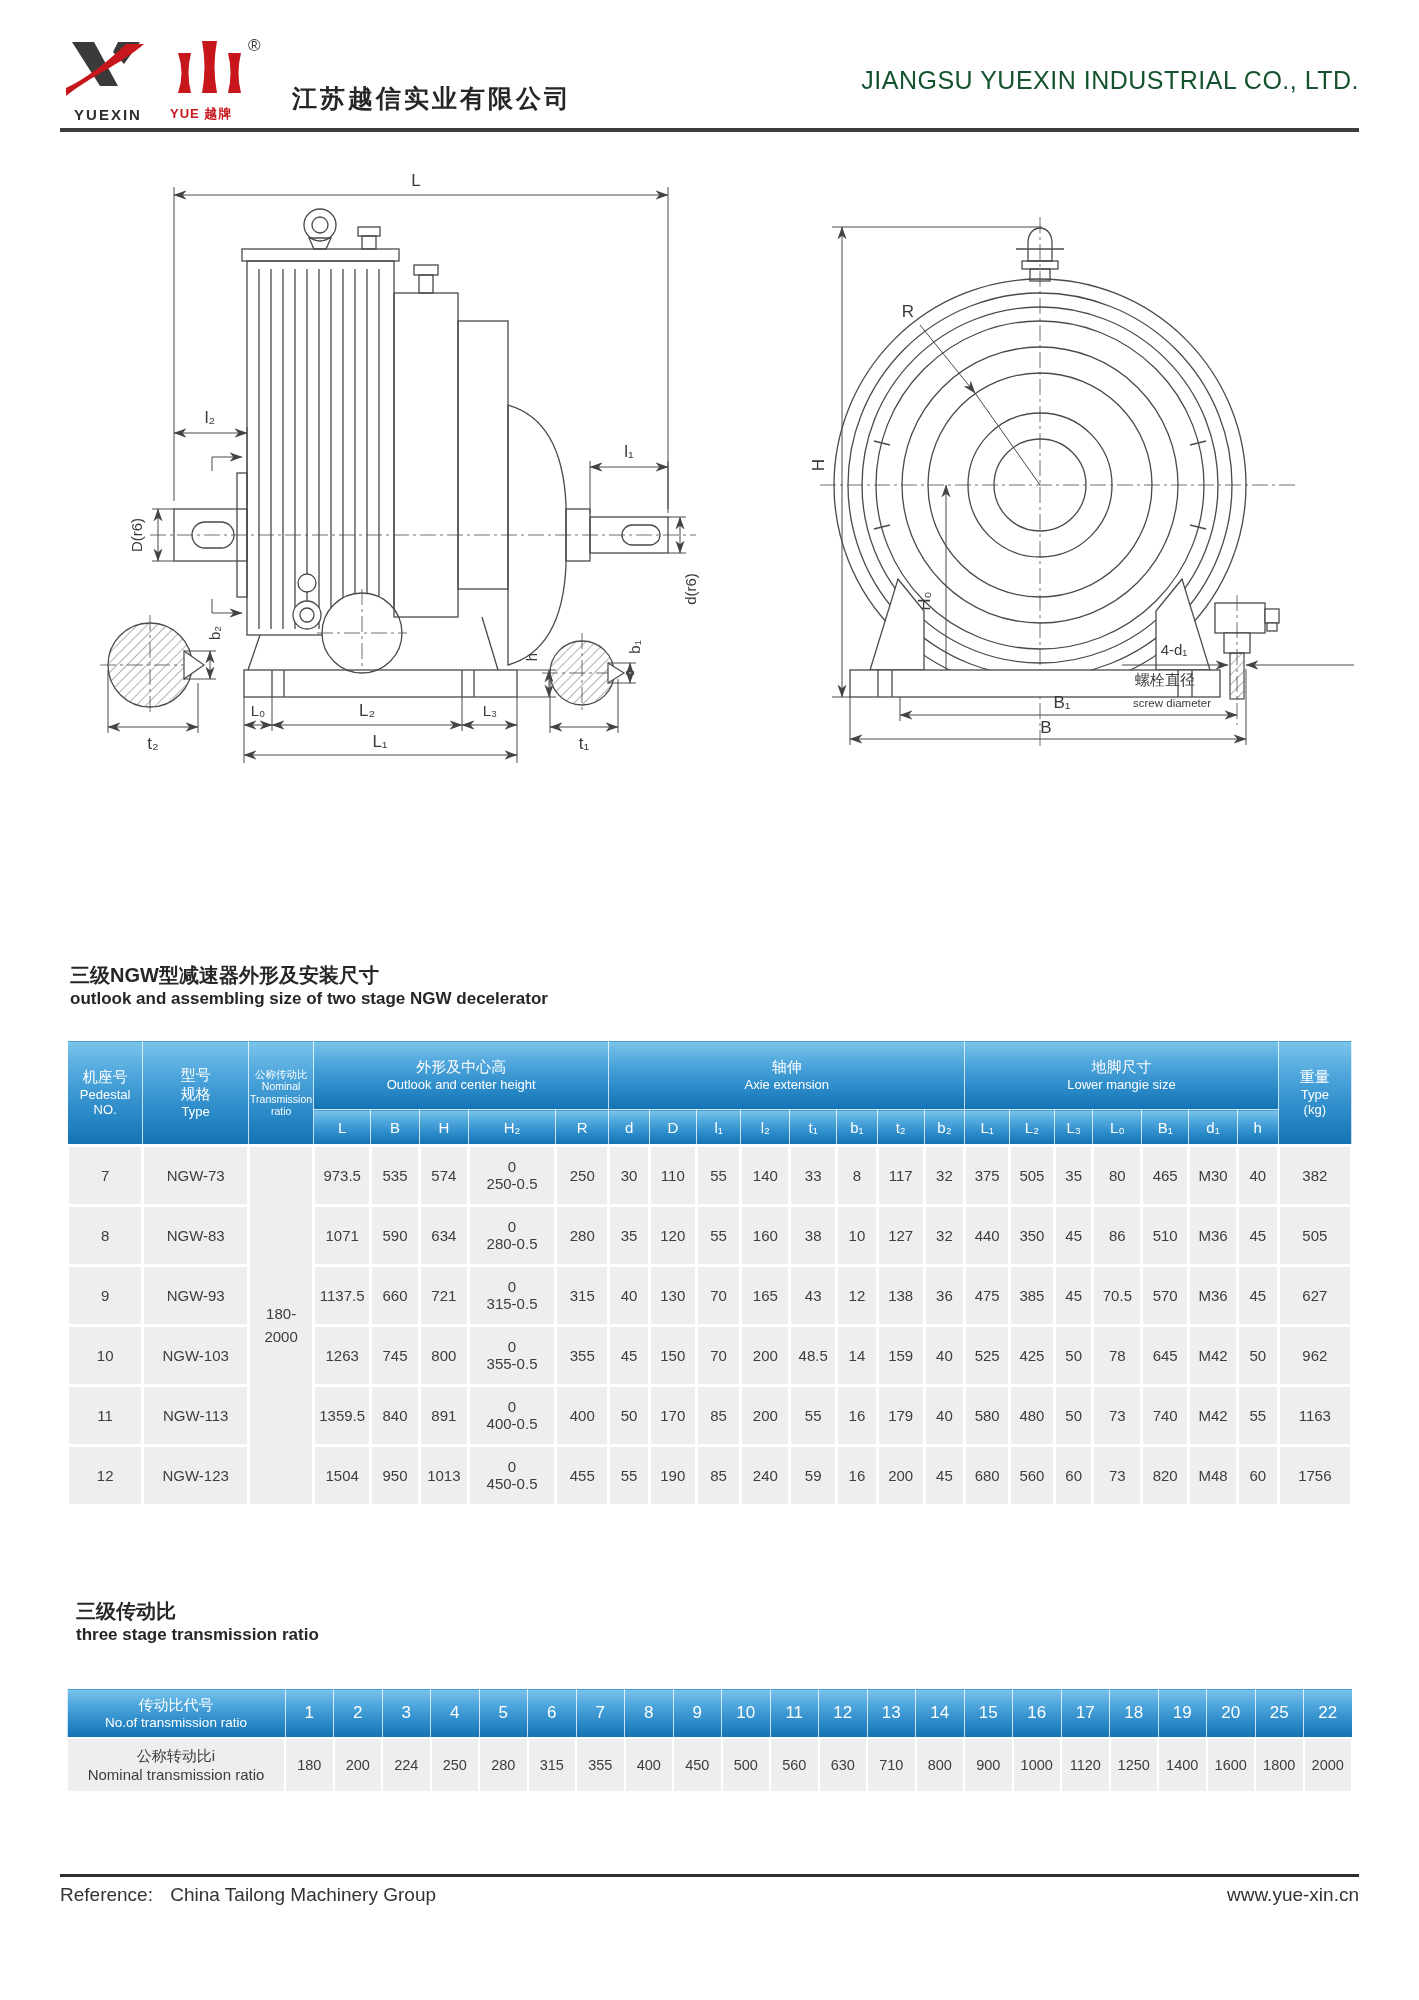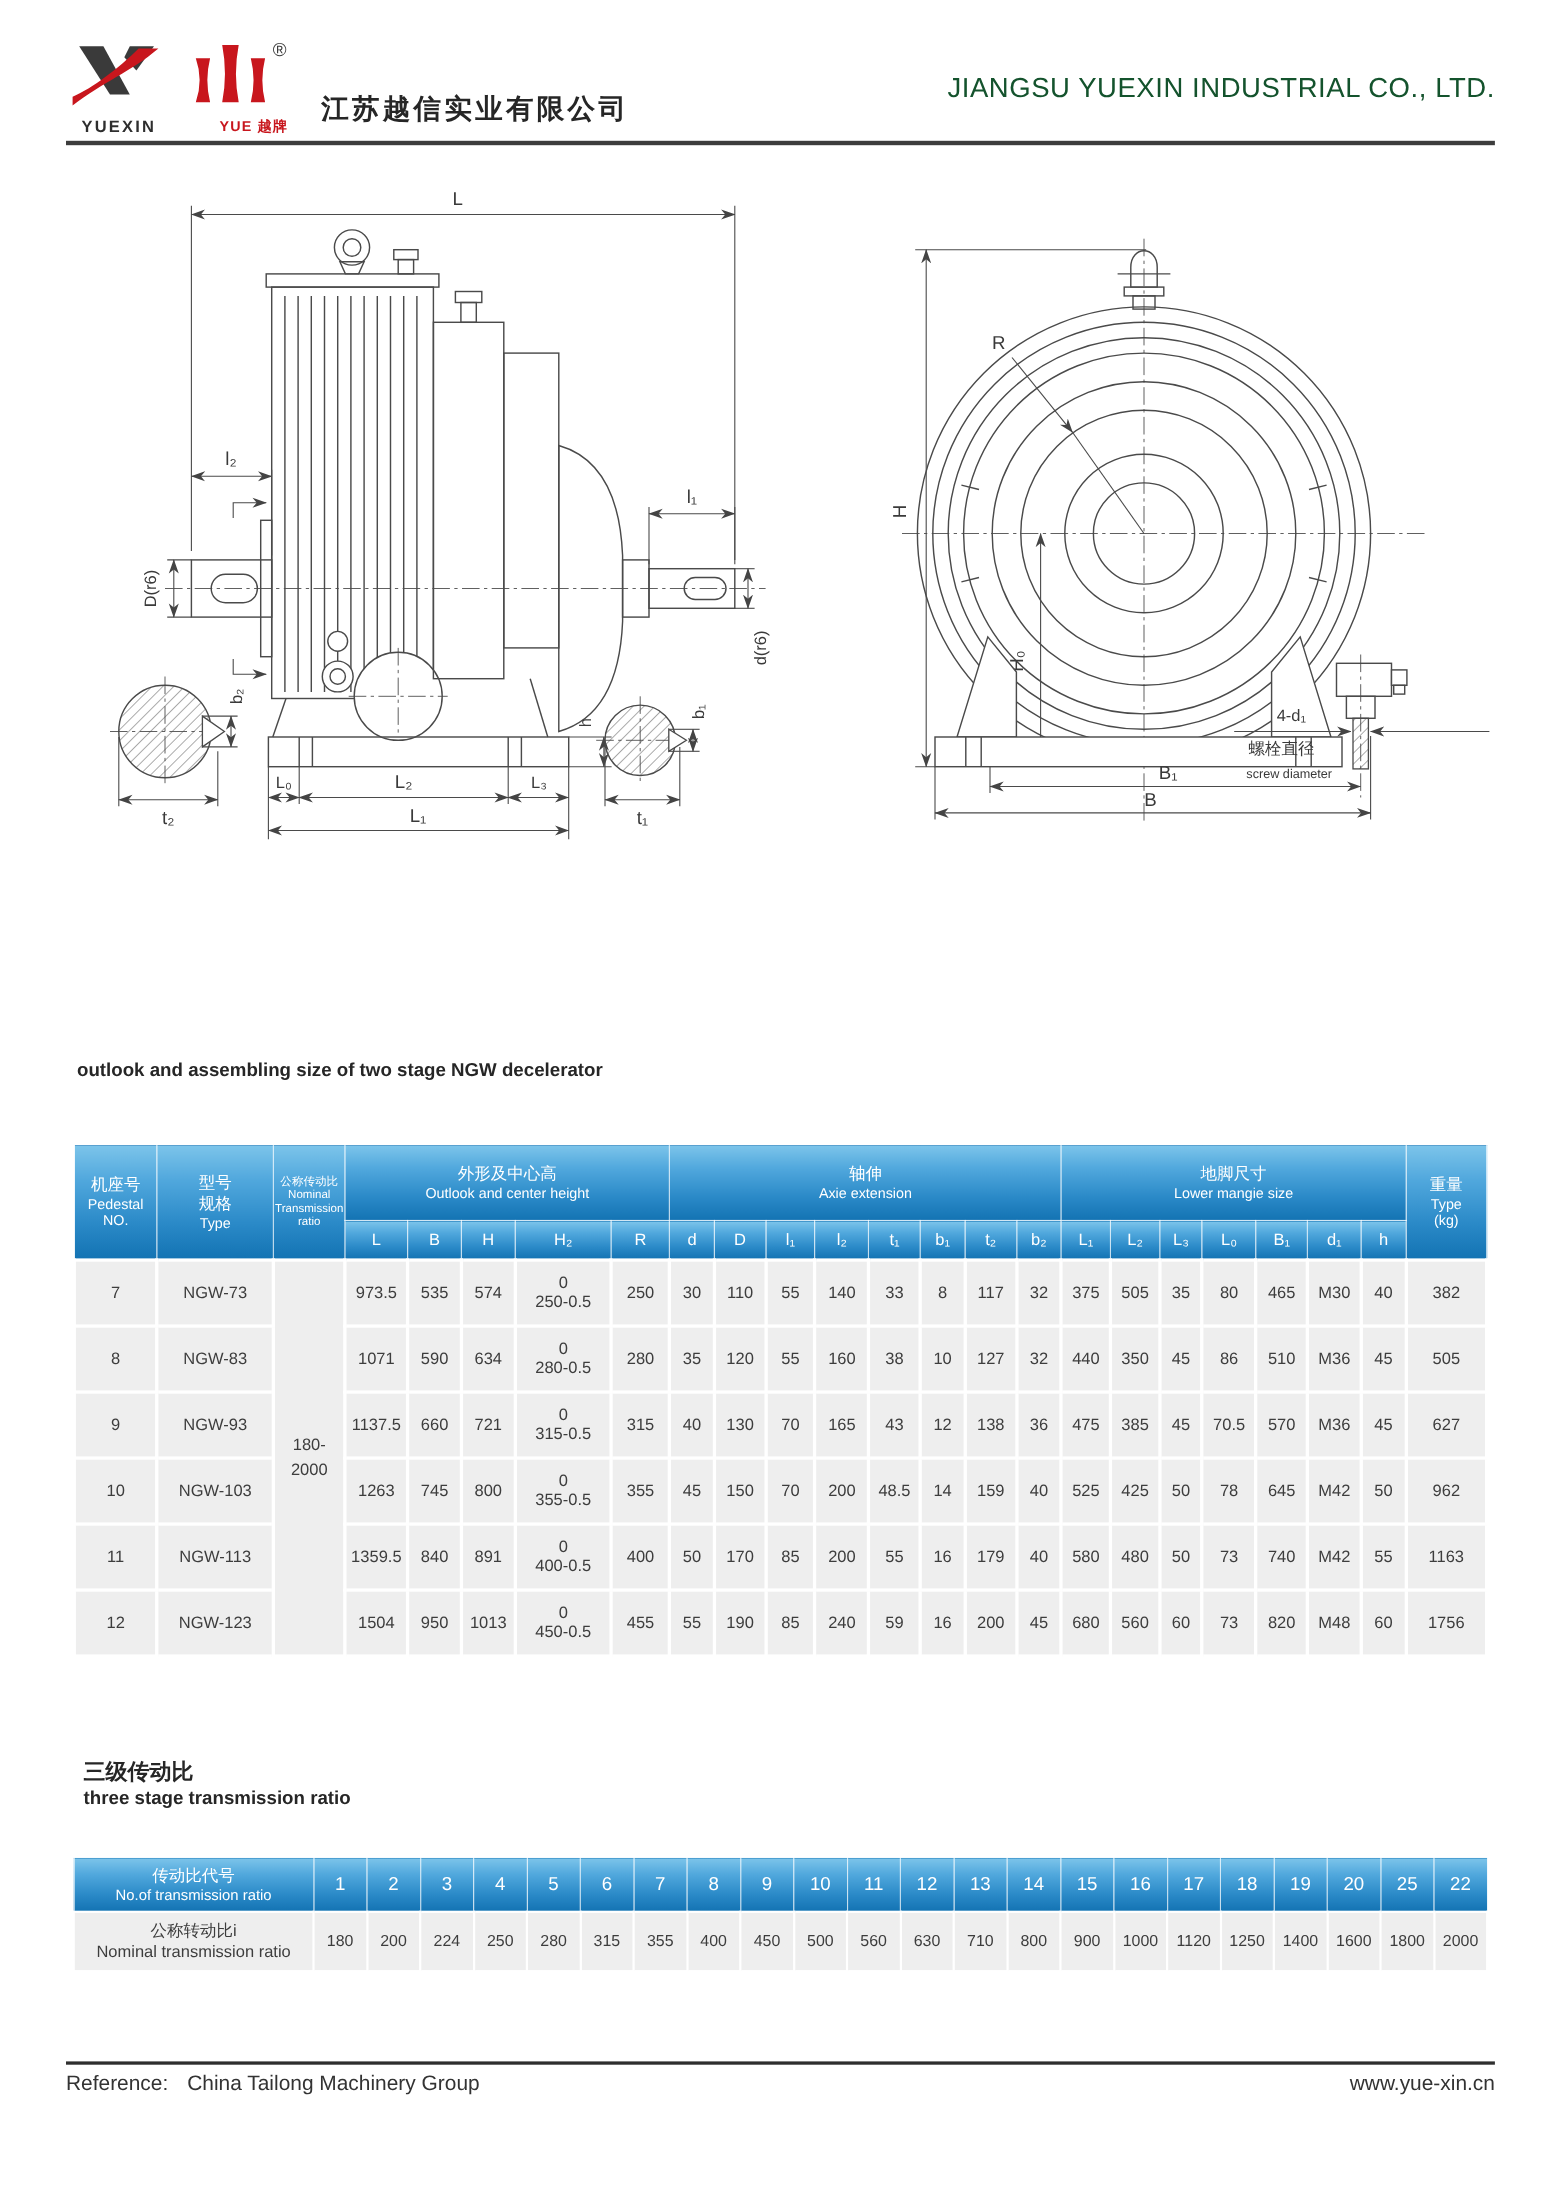--- a/index.html
+++ b/index.html
@@ -2,21 +2,21 @@
 <html><head>
 <meta charset="utf-8">
 <style>
   html,body{margin:0;padding:0;background:#888;}
   .page{position:relative;width:1419px;height:2000px;background:#fff;overflow:hidden;
         font-family:"Liberation Sans","DejaVu Sans",sans-serif;color:#2e2e2e;}
   
   .hdr{position:absolute;top:36px;left:60px;width:1299px;height:88px;display:flex;align-items:center;}
   .logo-block{display:flex;align-items:flex-end;gap:14px;}
   .logo1-text{font-size:15px;font-weight:bold;letter-spacing:2px;color:#2e2e2e;text-align:center;}
-  .logo2-text{font-size:13px;font-weight:bold;color:#c8161d;text-align:right;letter-spacing:1px;}
+  .logo2-text{font-size:13px;font-weight:bold;color:#c8161d;text-align:left;letter-spacing:1px;}
   .company-cn{margin-left:30px;font-size:25px;font-weight:bold;letter-spacing:3px;color:#262626;white-space:nowrap;margin-top:37px;}
   .company-en{margin-left:auto;font-size:25px;color:#14532d;letter-spacing:.5px;white-space:nowrap;}
   .hdr-rule{position:absolute;top:128px;left:60px;width:1299px;height:4px;background:#3d3d3d;}
   
   .draw-wrap{position:absolute;top:165px;left:62px;width:1296px;height:615px;display:flex;}
   svg text{font-family:"Liberation Sans","DejaVu Sans",sans-serif;font-size:17px;fill:#3a3a3a;}
   svg .svg15{font-size:15px;} svg .svg11{font-size:11.5px;}
   .ol{fill:none;stroke:#4a4a4a;stroke-width:1.3;}
   .olw{fill:#fff;stroke:#4a4a4a;stroke-width:1.3;}
   .dim{fill:none;stroke:#4a4a4a;stroke-width:1;}
@@ -273,20 +273,21 @@
       <line class="dim" x1="190" y1="532" x2="190" y2="556"></line>
       <line class="dim" x1="190" y1="550" x2="527" y2="550" marker-start="url(#ar)" marker-end="url(#ar)"></line>
       <text x="336" y="568" text-anchor="middle">B</text>
       <line class="dim" x1="140" y1="532" x2="140" y2="580"></line>
       <line class="dim" x1="536" y1="504" x2="536" y2="580"></line>
       <line class="dim" x1="140" y1="574" x2="536" y2="574" marker-start="url(#ar)" marker-end="url(#ar)"></line>
     </svg>
   </div>
 
   <div class="sec-title" style="top:962px;left:70px;">
+    <div class="cn">三级NGW型减速器外形及安装尺寸</div>
     <div class="en">outlook and assembling size of two stage NGW decelerator</div>
   </div>
 
   <table class="dim-table">
     <colgroup>
       <col style="width:74px">
         <col style="width:104px">
         <col style="width:64px">
       <col style="width:56px">
         <col style="width:48px">

